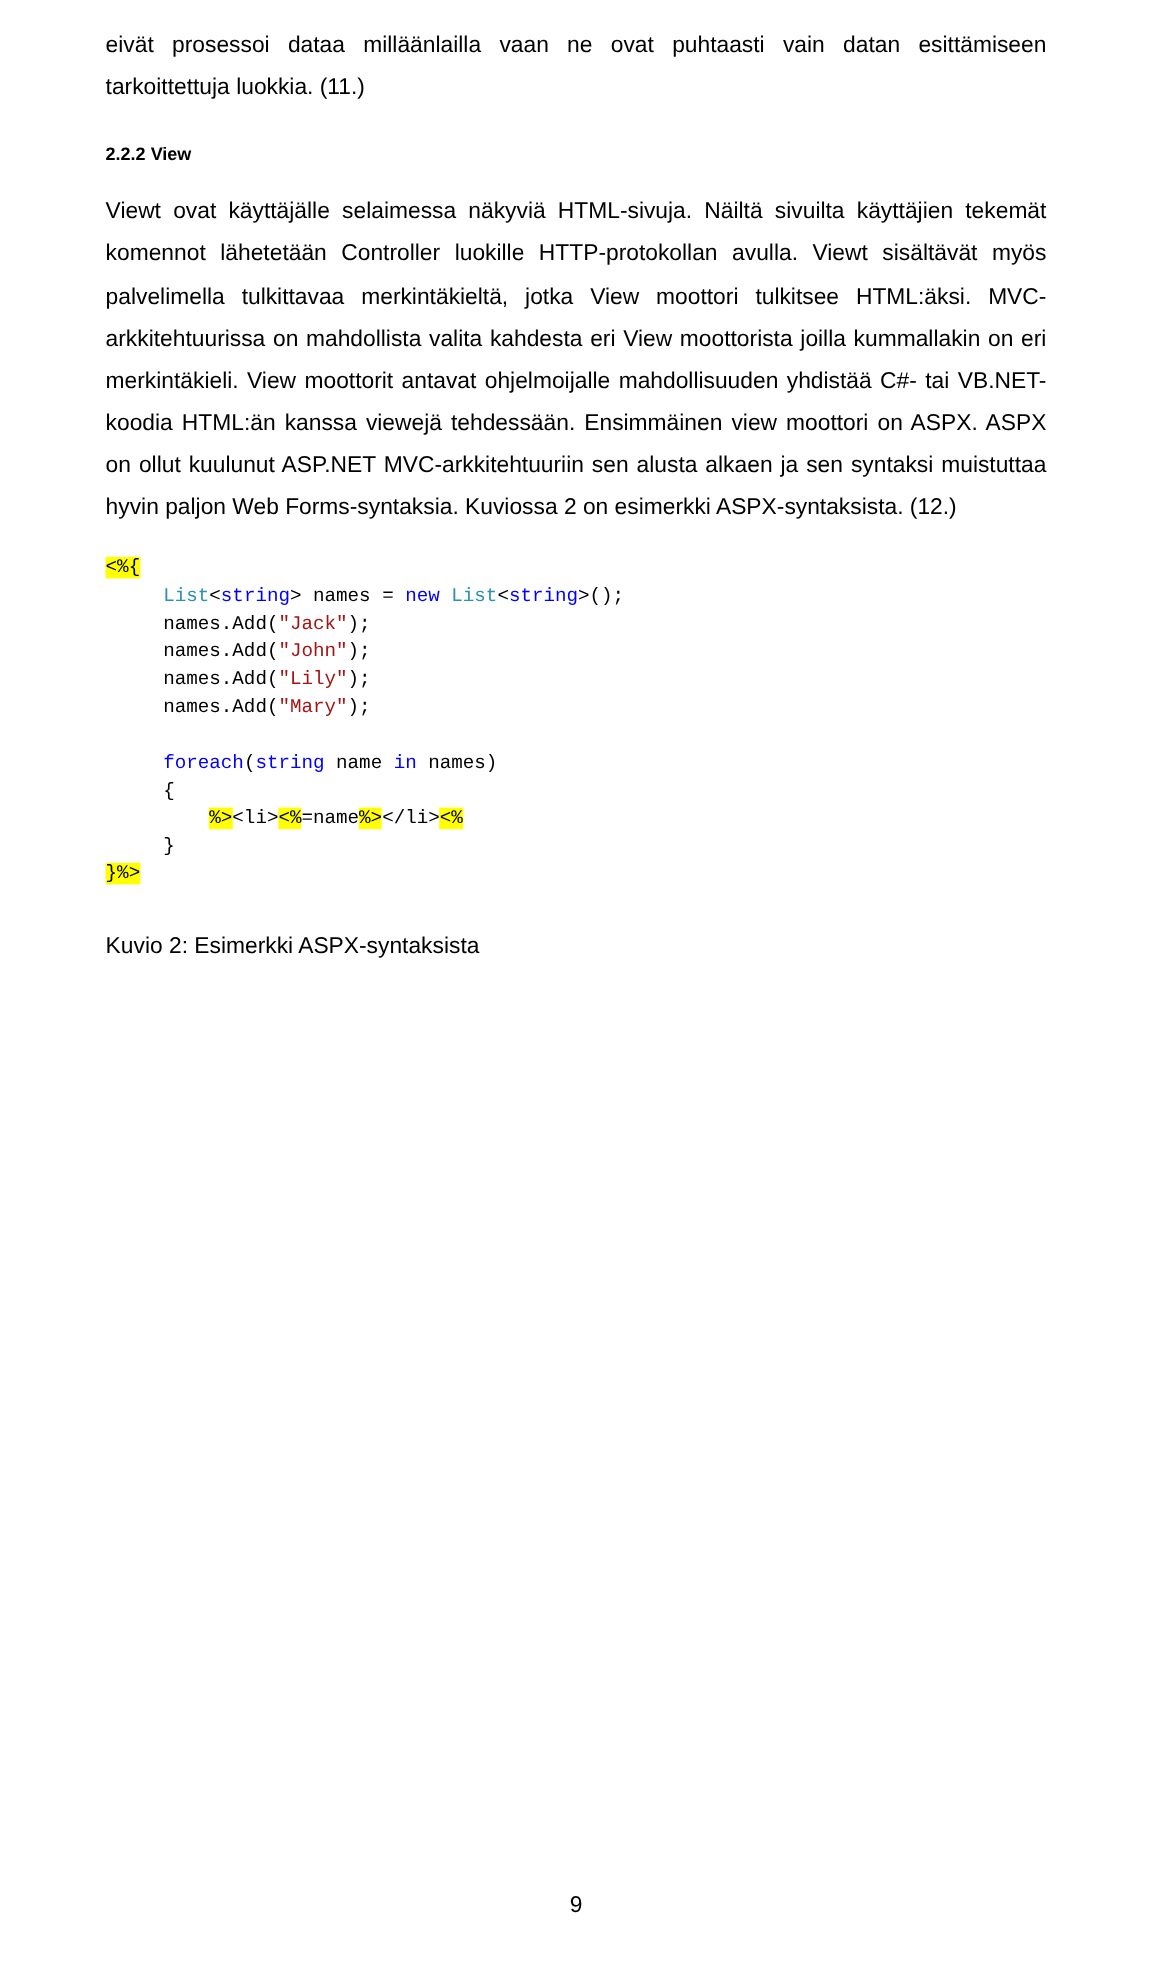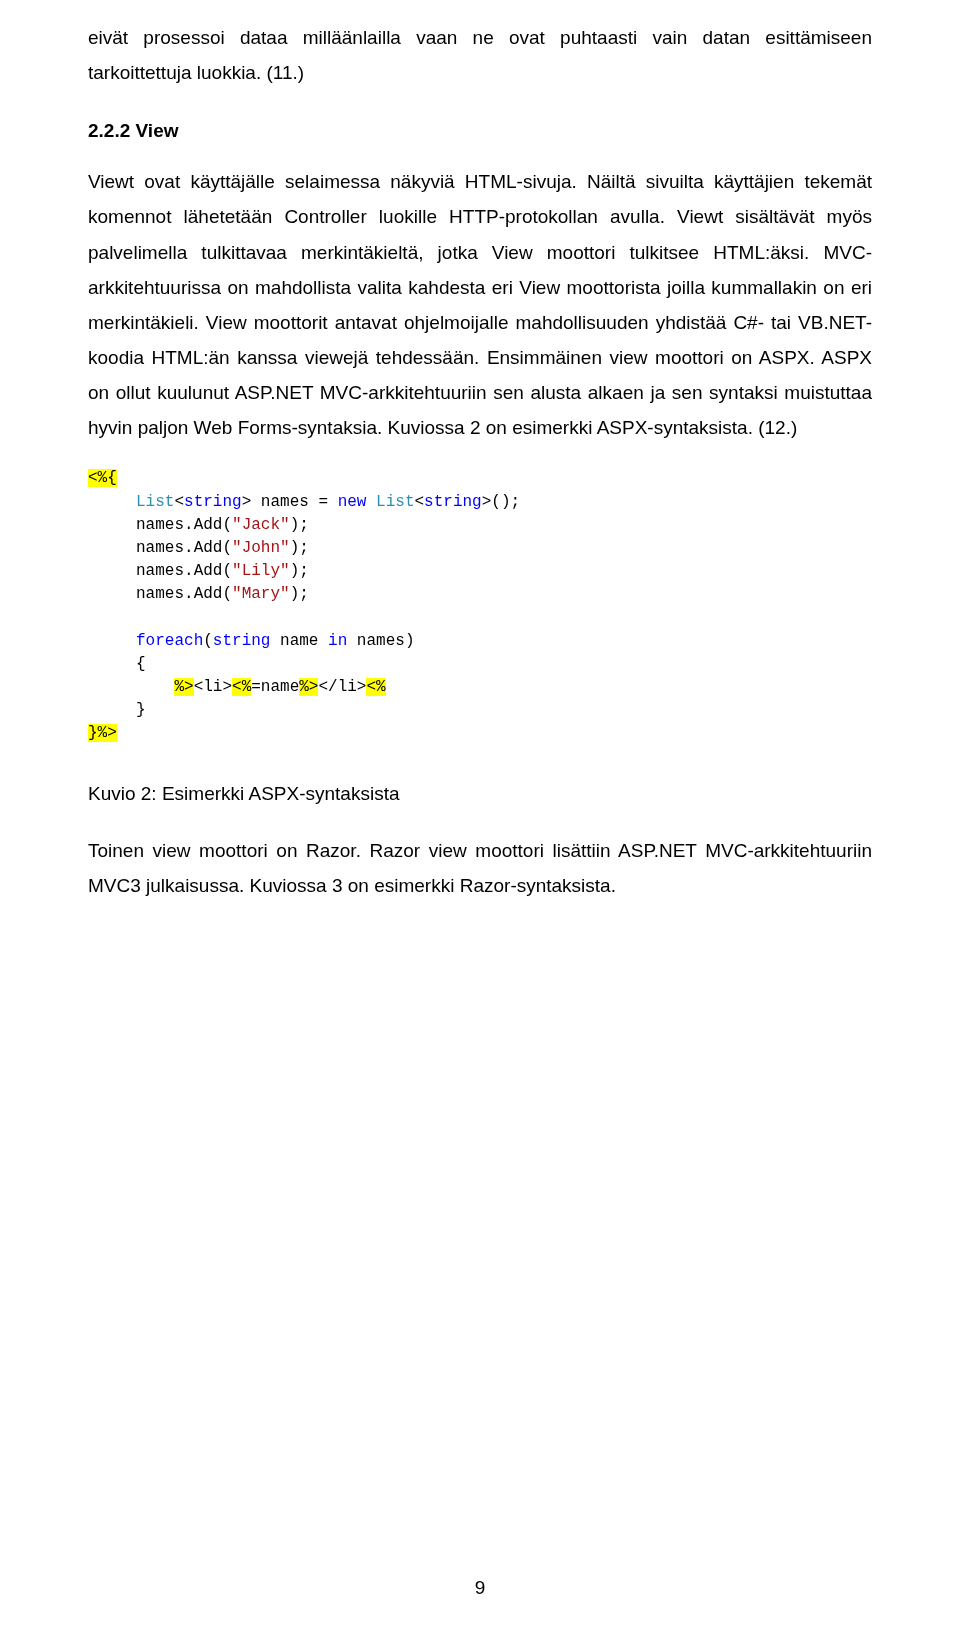--- a/index.html
+++ b/index.html
@@ -17,21 +17,21 @@
     box-sizing: border-box;
     position: relative;
   }
   .body-text {
     font-size: 19px;
     line-height: 1.85;
     text-align: justify;
     margin: 0 0 22px 0;
   }
   .heading {
-    font-size: 19px;
+    font-size: 15px;
     font-weight: bold;
     margin: 30px 0 22px 0;
   }
   .code-block {
     font-family: Liberation Mono, monospace;
     font-size: 16px;
     line-height: 1.45;
     white-space: pre;
     margin: 18px 0 30px 0;
   }
@@ -73,16 +73,15 @@
      <span class="c-plain">names.Add(</span><span class="c-str">"Mary"</span><span class="c-plain">);</span>
 
      <span class="c-kw">foreach</span><span class="c-plain">(</span><span class="c-kw">string</span><span class="c-plain"> name </span><span class="c-kw">in</span><span class="c-plain"> names)</span>
      <span class="c-plain">{</span>
          <span class="c-tag">%&gt;</span><span class="c-plain">&lt;li&gt;</span><span class="c-tag">&lt;%</span><span class="c-plain">=name</span><span class="c-tag">%&gt;</span><span class="c-plain">&lt;/li&gt;</span><span class="c-tag">&lt;%</span>
      <span class="c-plain">}</span>
 <span class="c-tag">}%&gt;</span></div>
 
   <p class="caption">Kuvio 2: Esimerkki ASPX-syntaksista</p>
 
-  <p class="body-text">Toinen view moottori on Razor. Razor view moottori lisättiin ASP.NET MVC-arkkitehtuuriin MVC3 julkaisussa. Kuviossa 3 on esimerkki Razor-syntaksista.</p>
 
   <div class="page-number">9</div>
 </div>
 
 </body></html>

